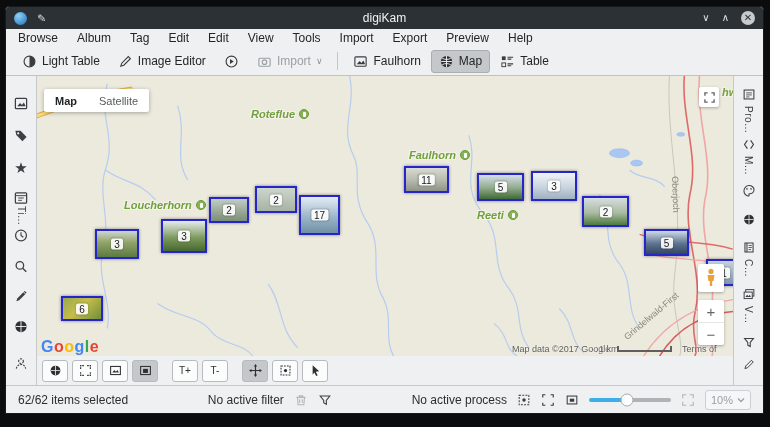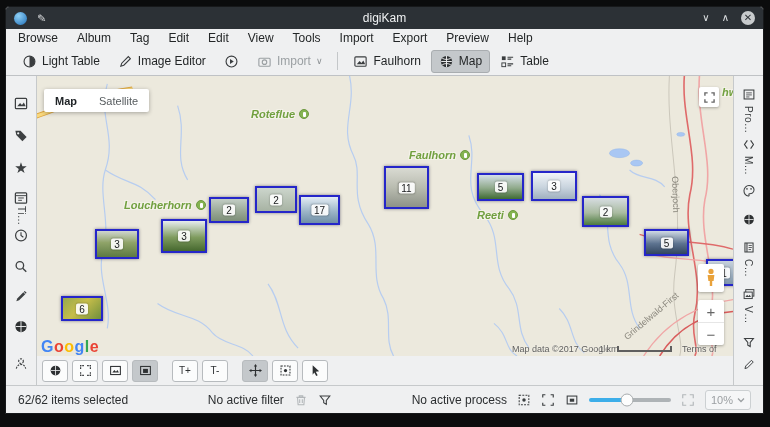--- a/index.html
+++ b/index.html
@@ -313,24 +313,24 @@
           </div>
         <div class="cluster th2" style="left:124px;top:143px;width:46px;height:34px">
             <span class="cbadge">3</span>
           </div>
         <div class="cluster th3" style="left:172px;top:121px;width:40px;height:26px">
             <span class="cbadge">2</span>
           </div>
         <div class="cluster th4" style="left:218px;top:110px;width:42px;height:27px">
             <span class="cbadge">2</span>
           </div>
-        <div class="cluster th5" style="left:262px;top:119px;width:41px;height:30px">
+        <div class="cluster th5" style="left:262px;top:119px;width:41px;height:40px">
             <span class="cbadge">17</span>
           </div>
-        <div class="cluster th6" style="left:347px;top:90px;width:45px;height:43px">
+        <div class="cluster th6" style="left:367px;top:90px;width:45px;height:27px">
             <span class="cbadge">11</span>
           </div>
         <div class="cluster th7" style="left:440px;top:97px;width:47px;height:28px">
             <span class="cbadge">5</span>
           </div>
         <div class="cluster th8" style="left:494px;top:95px;width:46px;height:30px">
             <span class="cbadge">3</span>
           </div>
         <div class="cluster th9" style="left:545px;top:120px;width:47px;height:31px">
             <span class="cbadge">2</span>

